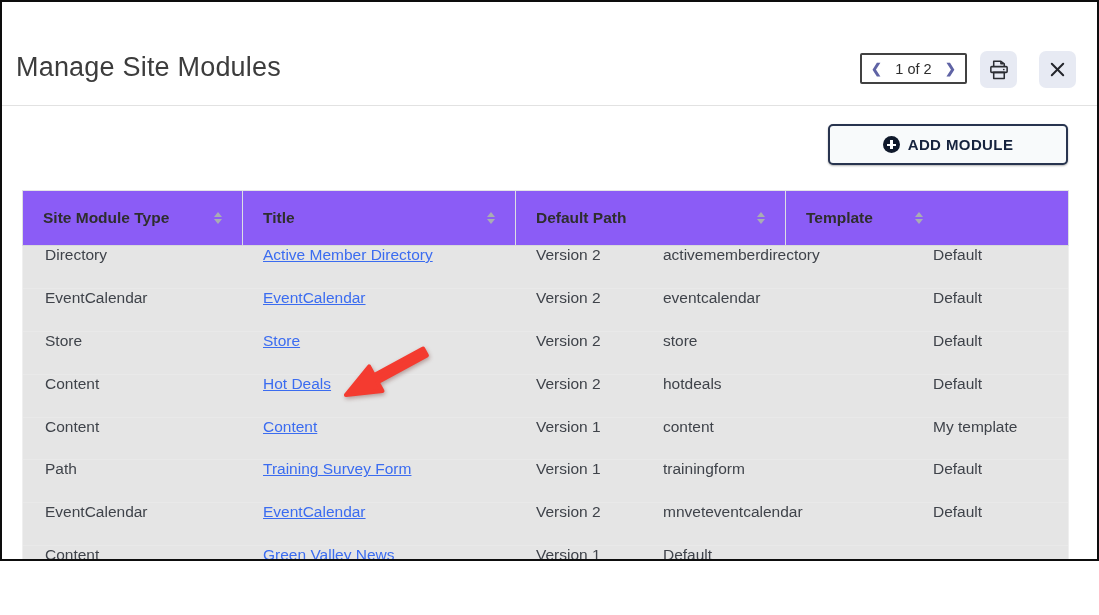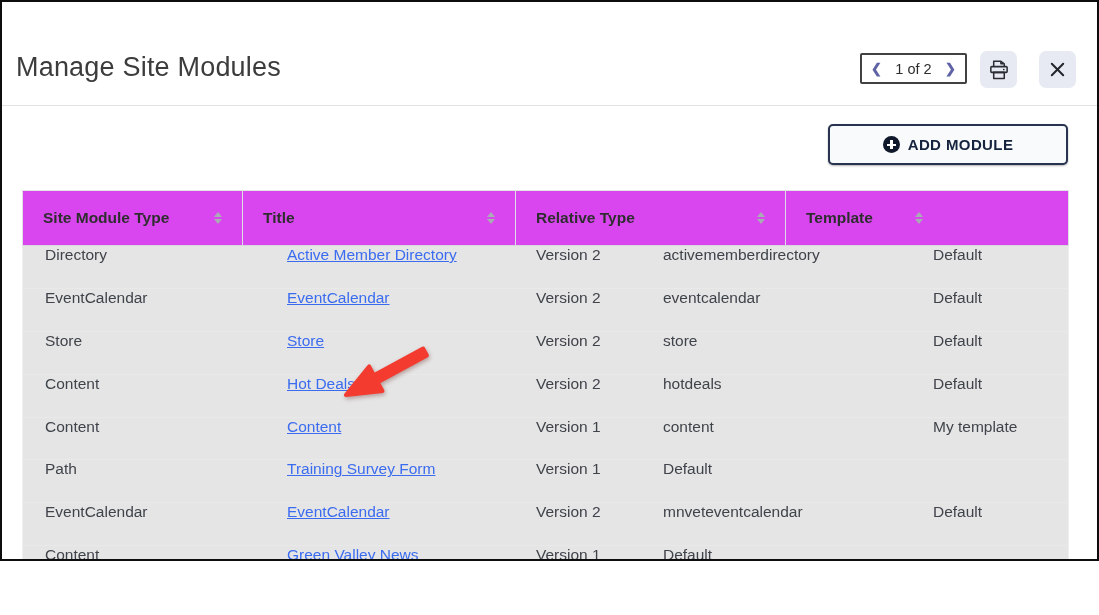--- a/index.html
+++ b/index.html
@@ -69,21 +69,21 @@
   .plus-circle::before { left:4px; right:4px; top:7.5px; height:2.4px; }
   .plus-circle::after  { top:4px; bottom:4px; left:7.5px; width:2.4px; }
 
   
   .modules-table {
     position:absolute; left:20px; top:188px; width:1047px;
     font-size:15.5px;
   }
   .thead {
     display:flex; height:56px;
-    background:#d946ef;
+    background:#8b5cf6;
     border-top:1px solid #e3e4e6;
     border-bottom:1px solid #d7d8da;
     border-left:1px solid #dcdfe3;
     border-right:1px solid #dcdfe3;
   }
   .th {
     display:flex; align-items:center; justify-content:space-between;
     padding:0 20px 0 20px;
     font-weight:700; color:#2e2e2e;
     border-right:1px solid #dcdfe3;
@@ -117,21 +117,21 @@
   .td { padding:0 16px 0 20px; overflow:hidden; white-space:nowrap; }
 
   .col-0 { width:220px; flex:0 0 220px; }
   .col-1 { width:273px; flex:0 0 273px; }
   .col-2 { width:127px; flex:0 0 127px; }
   .col-3 { width:270px; flex:0 0 270px; }
   .col-4 { width:157px; flex:0 0 157px; }
   .td.col-0 { padding-left:22px; }
 
   .module-link {
-    color:#3b6cf0; text-decoration:underline; cursor:pointer;margin-left:24px;
+    color:#3b6cf0; text-decoration:underline; cursor:pointer;
   }
 
   
   .annotation-arrow {
     position:absolute; left:328px; top:333px;
     width:116px; height:84px;
     pointer-events:none;
     filter:drop-shadow(1.5px 2px 2px rgba(90,20,15,.35));
   }
 </style>
@@ -186,21 +186,21 @@
           </span>
       </div>
       <div class="th col-1">
         <span>Title</span>
         <span class="sort">
             <i class="up"></i>
             <i class="down"></i>
           </span>
       </div>
       <div class="th col-3">
-        <span>Relative Type</span>
+        <span>Default Path</span>
         <span class="sort">
             <i class="up"></i>
             <i class="down"></i>
           </span>
       </div>
       <div class="th col-4">
         <span>Template</span>
         <span class="sort">
             <i class="up"></i>
             <i class="down"></i>
@@ -254,20 +254,21 @@
         <div class="td col-2">Version 1</div>
         <div class="td col-3">content</div>
         <div class="td col-4">My template</div>
       </div>
         <div class="trow" style="">
         <div class="td col-0">Path</div>
         <div class="td col-1">
           <a class="module-link">Training Survey Form</a>
         </div>
         <div class="td col-2">Version 1</div>
+        <div class="td col-3">trainingform</div>
         <div class="td col-4">Default</div>
       </div>
         <div class="trow" style="">
         <div class="td col-0">EventCalendar</div>
         <div class="td col-1">
           <a class="module-link">EventCalendar</a>
         </div>
         <div class="td col-2">Version 2</div>
         <div class="td col-3">mnveteventcalendar</div>
         <div class="td col-4">Default</div>

